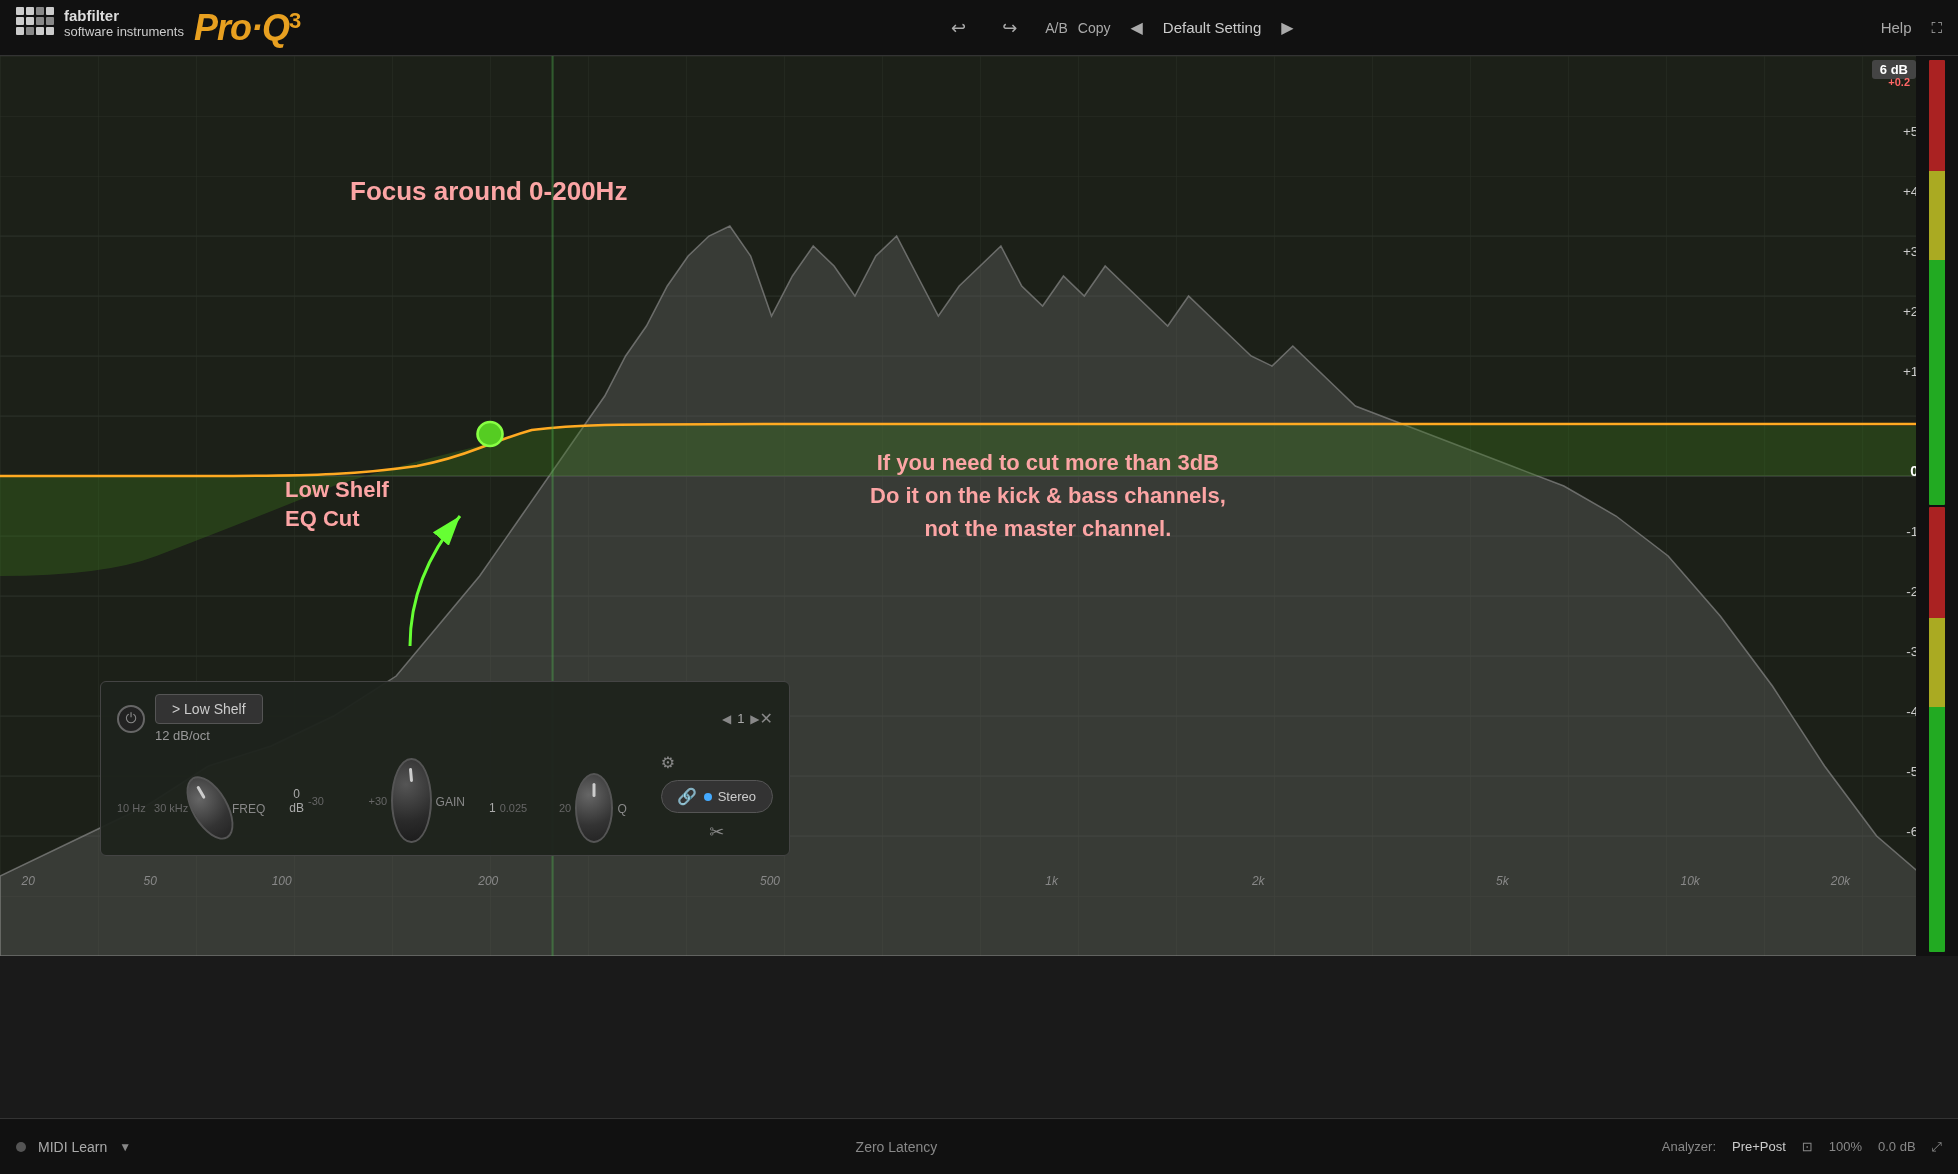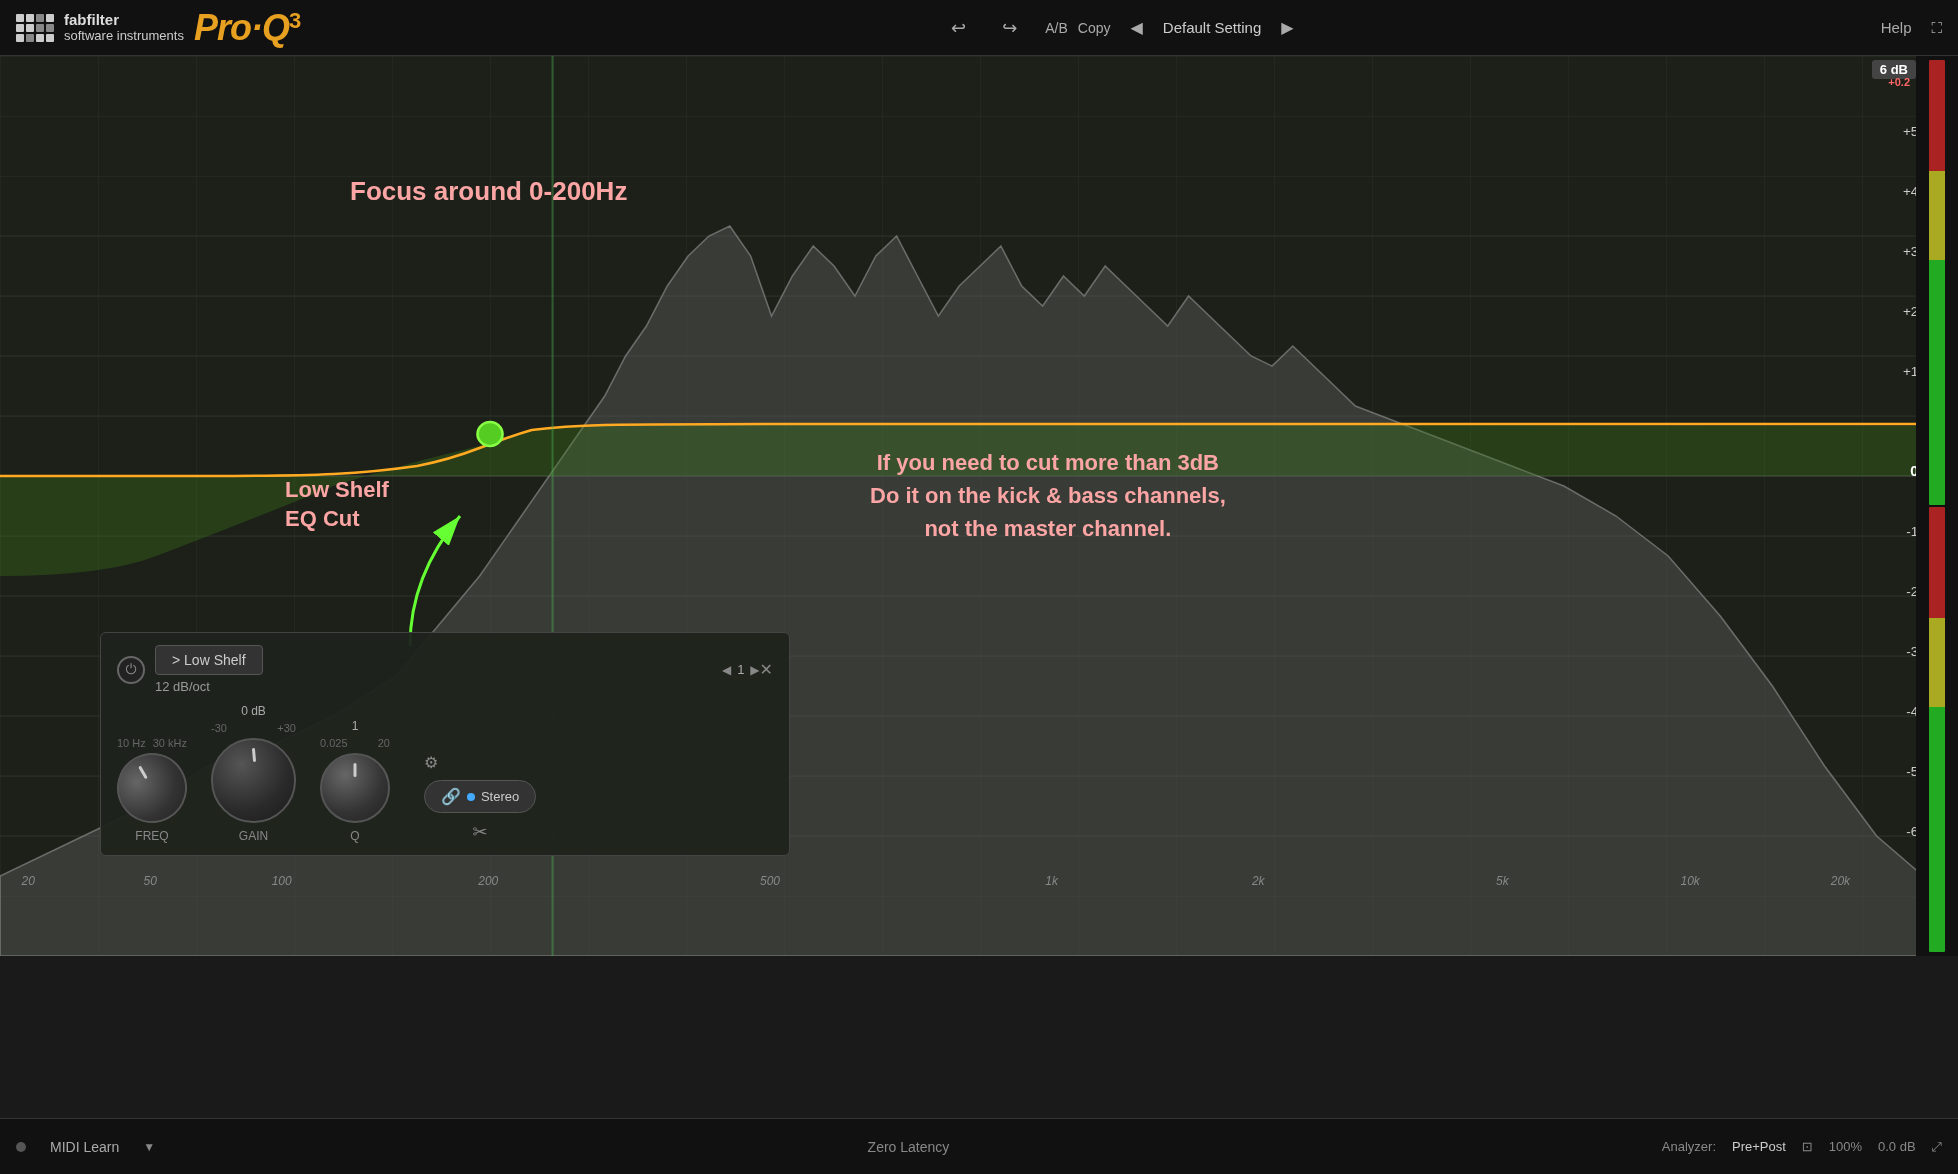--- a/index.html
+++ b/index.html
@@ -19,21 +19,21 @@
       background: #111;
       display: flex;
       align-items: center;
       padding: 0 16px;
       border-bottom: 1px solid #333;
       position: relative;
       z-index: 10;
     }
     .logo-area {
       display: flex;
-      align-items: center;
+      align-items: flex-start;
       gap: 10px;
       width: 340px;
     }
     .logo-grid {
       display: grid;
       grid-template-columns: repeat(4,8px);
       grid-template-rows: repeat(3,8px);
       gap: 2px;
     }
     .logo-dot {
@@ -222,21 +222,21 @@
     }
 
     .knob-group {
       display: flex;
       align-items: flex-end;
       gap: 24px;
       margin-top: 8px;
     }
     .knob-container {
       display: flex;
-      flex-direction: column;
+      flex-direction: row;
       align-items: center;
       gap: 4px;
     }
     .knob-value {
       color: #aaa;
       font-size: 12px;
       text-align: center;
     }
     .knob {
       width: 70px;
@@ -334,21 +334,21 @@
       height: 56px;
       background: #111;
       display: flex;
       align-items: center;
       padding: 0 16px;
       border-top: 1px solid #333;
     }
     .midi-section {
       display: flex;
       align-items: center;
-      gap: 24px;
+      gap: 12px;
       color: #aaa;
       font-size: 14px;
     }
     .midi-dot {
       width: 10px; height: 10px;
       border-radius: 50%;
       background: #555;
     }
     .midi-dropdown {
       color: #888;

